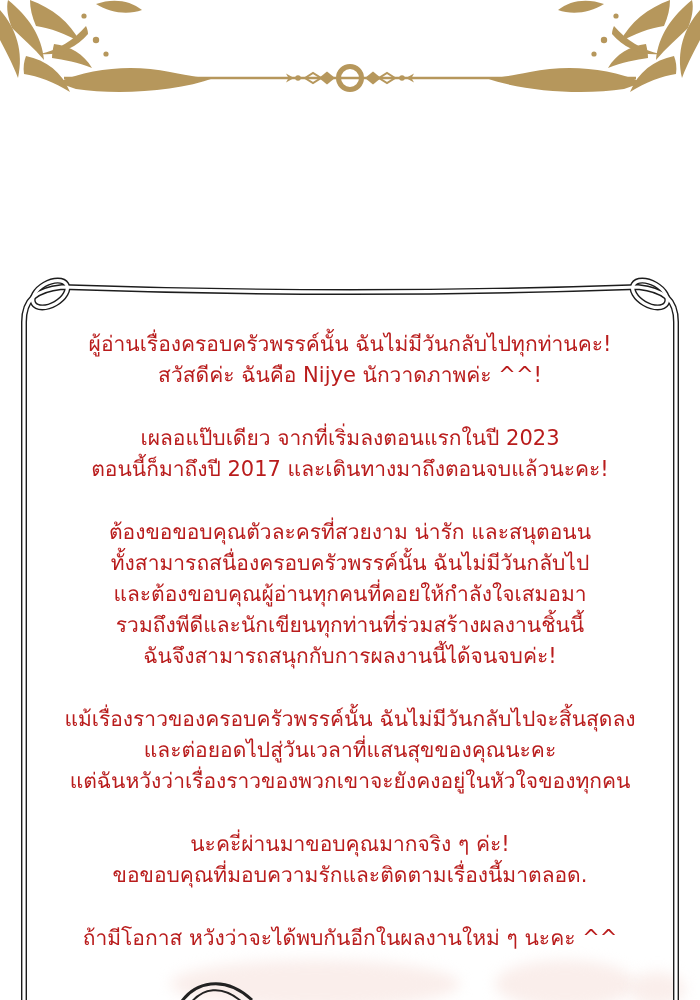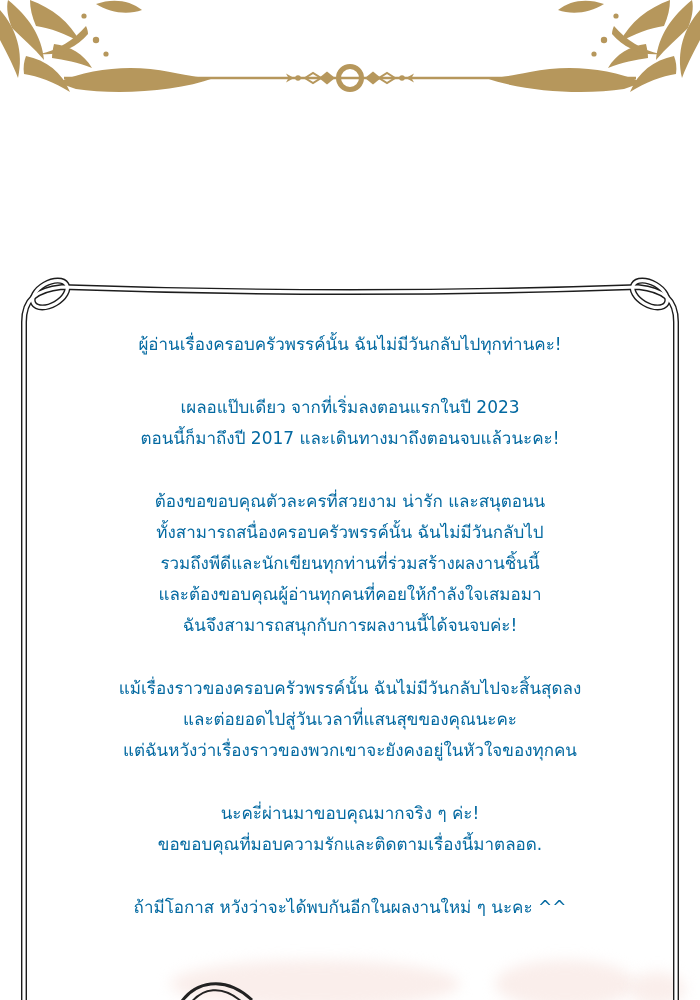--- a/index.html
+++ b/index.html
@@ -15,21 +15,21 @@
   #frame-svg { width:700px; height:1000px; z-index:3; pointer-events:none; }
   .fb { stroke:#1d1d1d; stroke-width:6; fill:none; stroke-linecap:round; }
   .fw { stroke:#ffffff; stroke-width:3.2; fill:none; stroke-linecap:round; }
   
   .text-wrap {
     position:absolute; top:329px; left:30px; right:30px; z-index:4;
     text-align:center;
   }
   .para { margin:0 0 32px 0; }
   .line {
-    font-size:17px; line-height:31px; color:#0369a1;
+    font-size:21px; line-height:31px; color:#b91c1c;
     white-space:nowrap;
   }
   
   .patch {
     position:absolute; border-radius:50%;
     background:rgba(246,227,222,0.6); filter:blur(7px); z-index:1;
   }
   #patch-1 { left:170px; top:960px; width:290px; height:48px; }
   #patch-2 { left:495px; top:960px; width:140px; height:48px; }
   #patch-3 { left:630px; top:972px; width:55px; height:34px; }
@@ -94,30 +94,31 @@
     <ellipse class="fb" cx="50" cy="294" rx="19" ry="11" transform="rotate(-30 50 294)"></ellipse>
     <ellipse class="fb" cx="650" cy="294" rx="19" ry="11" transform="rotate(30 650 294)"></ellipse>
     <path class="fw" d="M 24,1012 L 24,322 C 24,300 35,290 62,287 Q 350,297 638,287 C 665,290 676,300 676,322 L 676,1012"></path>
     <ellipse class="fw" cx="50" cy="294" rx="19" ry="11" transform="rotate(-30 50 294)"></ellipse>
     <ellipse class="fw" cx="650" cy="294" rx="19" ry="11" transform="rotate(30 650 294)"></ellipse>
   </svg>
 
   <div class="text-wrap">
     <div class="para">
       <div class="line">ผู้อ่านเรื่องครอบครัวพรรค์นั้น ฉันไม่มีวันกลับไปทุกท่านคะ!</div>
+      <div class="line">สวัสดีค่ะ ฉันคือ Nijye นักวาดภาพค่ะ ^^!</div>
     </div>
     <div class="para">
       <div class="line">เผลอแป๊บเดียว จากที่เริ่มลงตอนแรกในปี 2023</div>
       <div class="line">ตอนนี้ก็มาถึงปี 2017 และเดินทางมาถึงตอนจบแล้วนะคะ!</div>
     </div>
     <div class="para">
       <div class="line">ต้องขอขอบคุณตัวละครที่สวยงาม น่ารัก และสนุตอนน</div>
       <div class="line">ทั้งสามารถสนื่องครอบครัวพรรค์นั้น ฉันไม่มีวันกลับไป</div>
+      <div class="line">และต้องขอบคุณผู้อ่านทุกคนที่คอยให้กำลังใจเสมอมา</div>
       <div class="line">รวมถึงพีดีและนักเขียนทุกท่านที่ร่วมสร้างผลงานชิ้นนี้</div>
-      <div class="line">และต้องขอบคุณผู้อ่านทุกคนที่คอยให้กำลังใจเสมอมา</div>
       <div class="line">ฉันจึงสามารถสนุกกับการผลงานนี้ได้จนจบค่ะ!</div>
     </div>
     <div class="para">
       <div class="line">แม้เรื่องราวของครอบครัวพรรค์นั้น ฉันไม่มีวันกลับไปจะสิ้นสุดลง</div>
       <div class="line">และต่อยอดไปสู่วันเวลาที่แสนสุขของคุณนะคะ</div>
       <div class="line">แต่ฉันหวังว่าเรื่องราวของพวกเขาจะยังคงอยู่ในหัวใจของทุกคน</div>
     </div>
     <div class="para">
       <div class="line">นะคะี่ผ่านมาขอบคุณมากจริง ๆ ค่ะ!</div>
       <div class="line">ขอขอบคุณที่มอบความรักและติดตามเรื่องนี้มาตลอด.</div>

